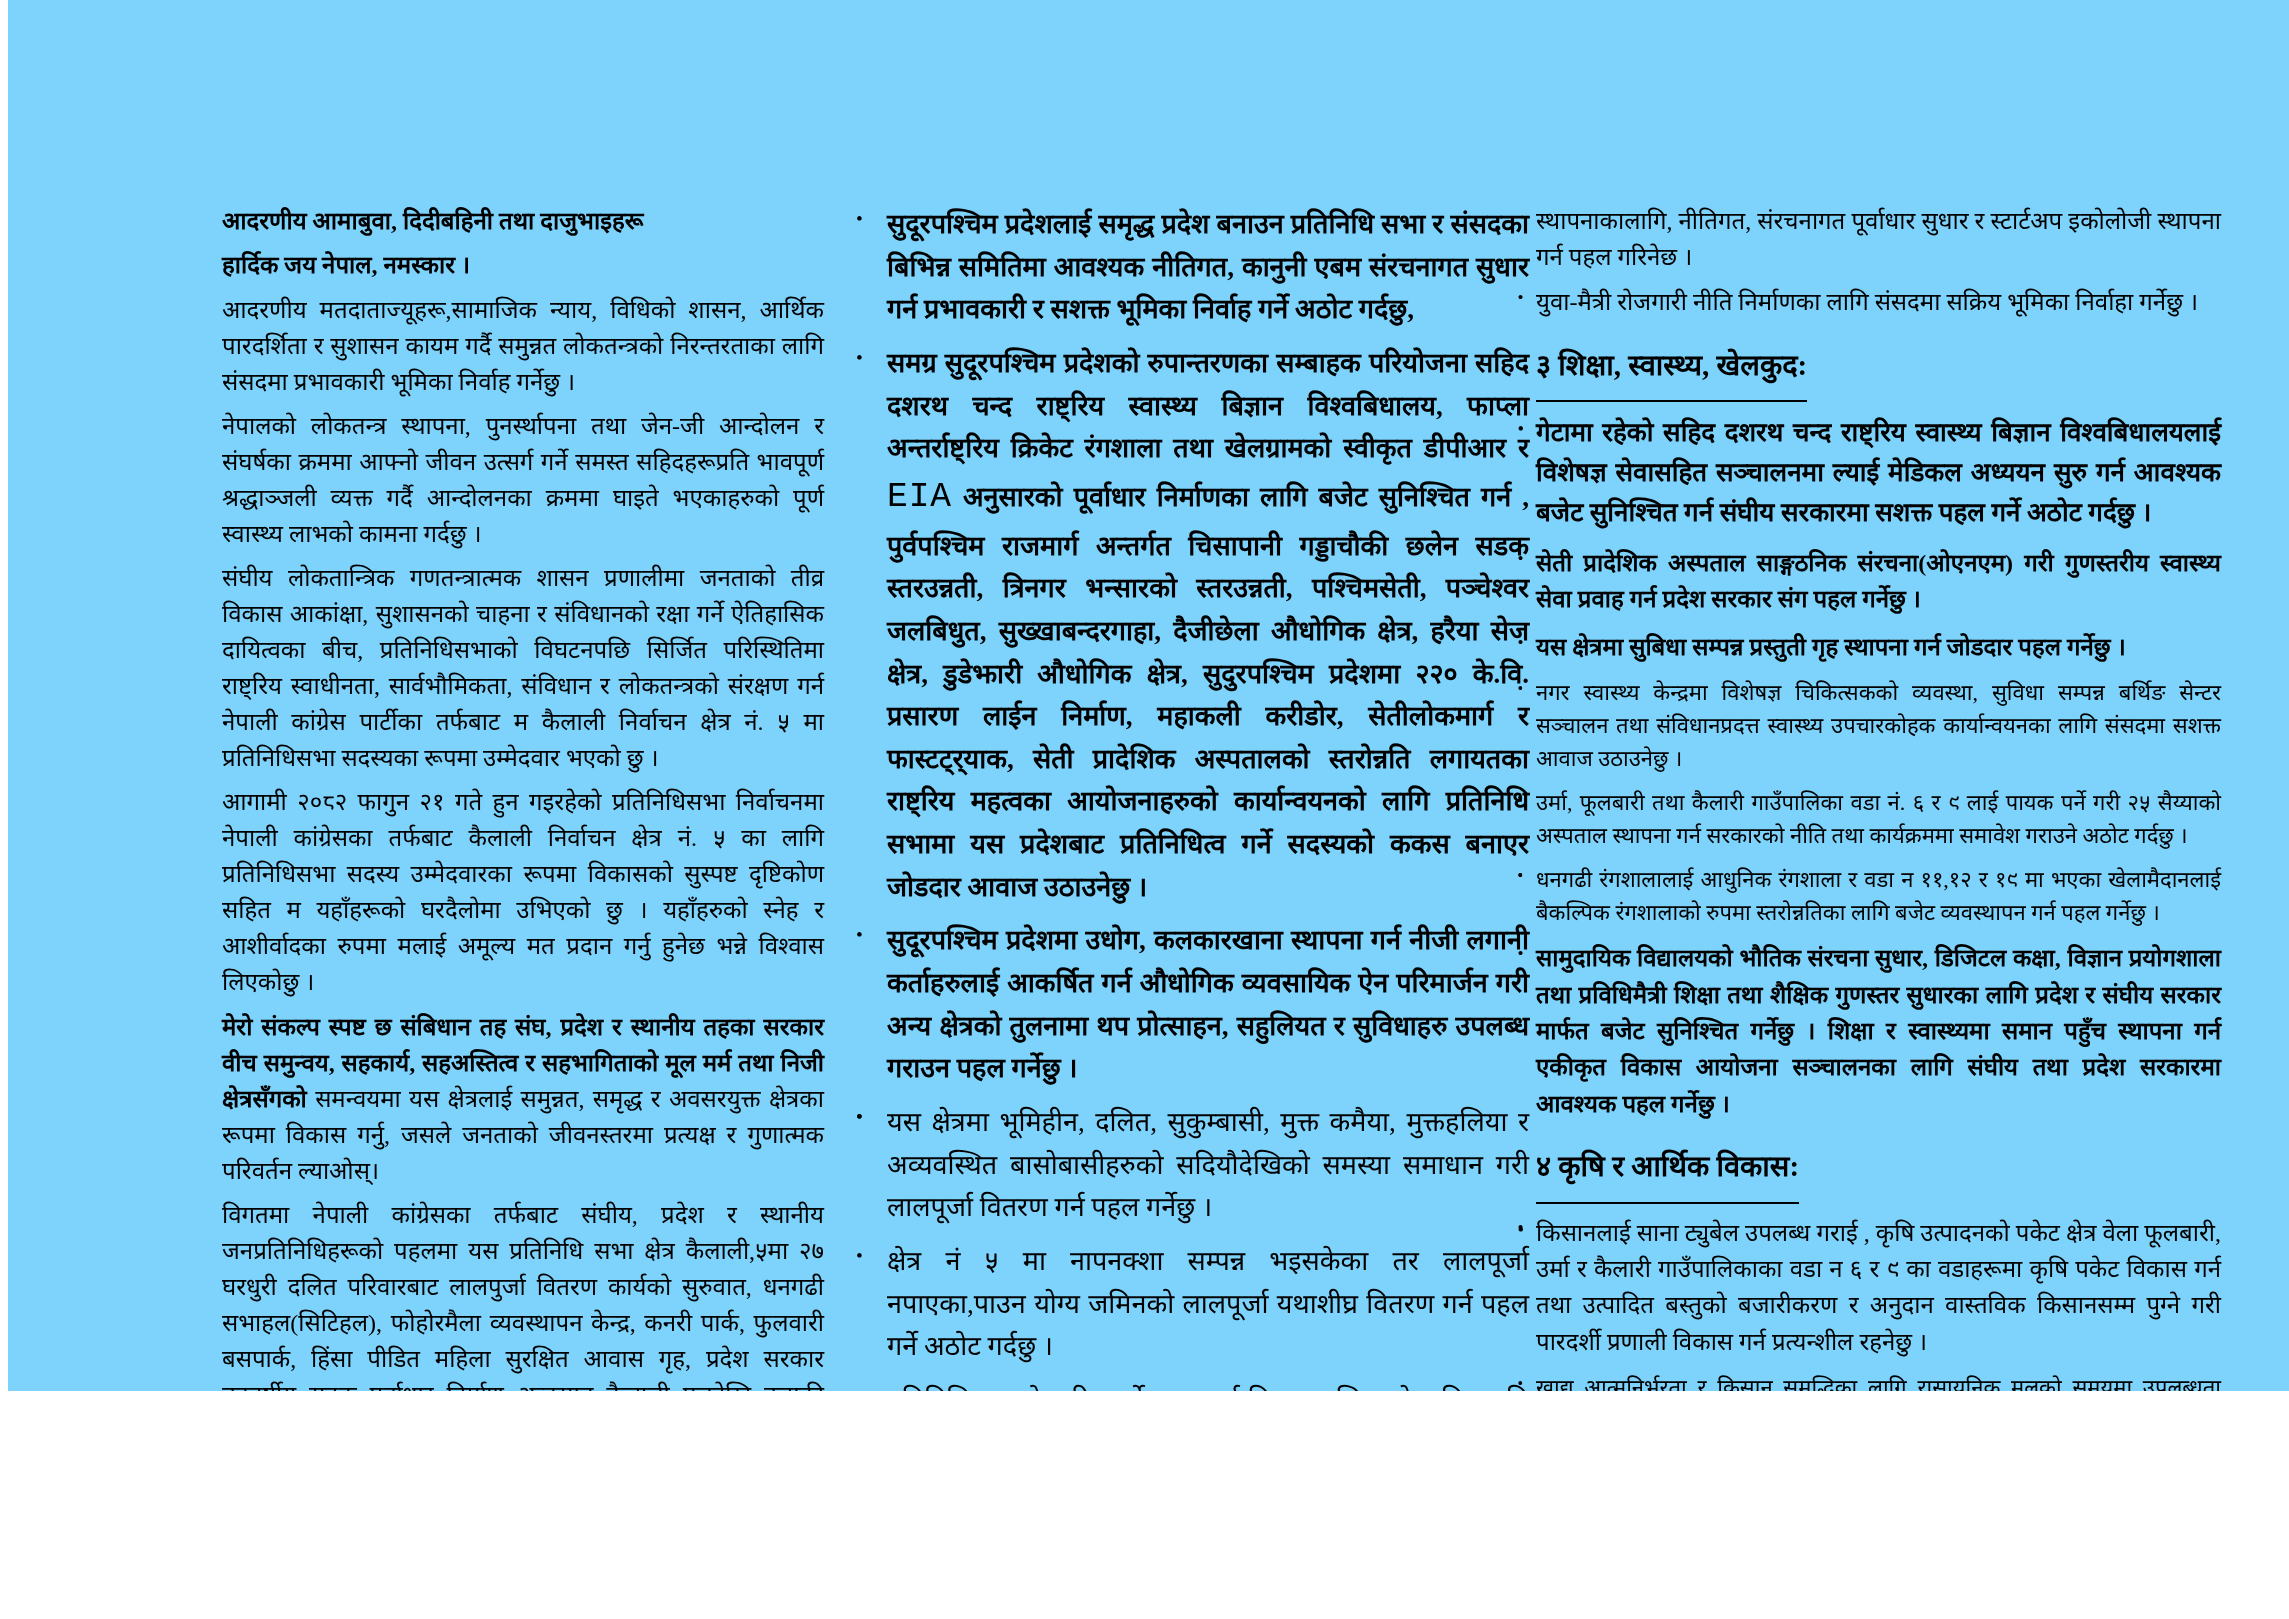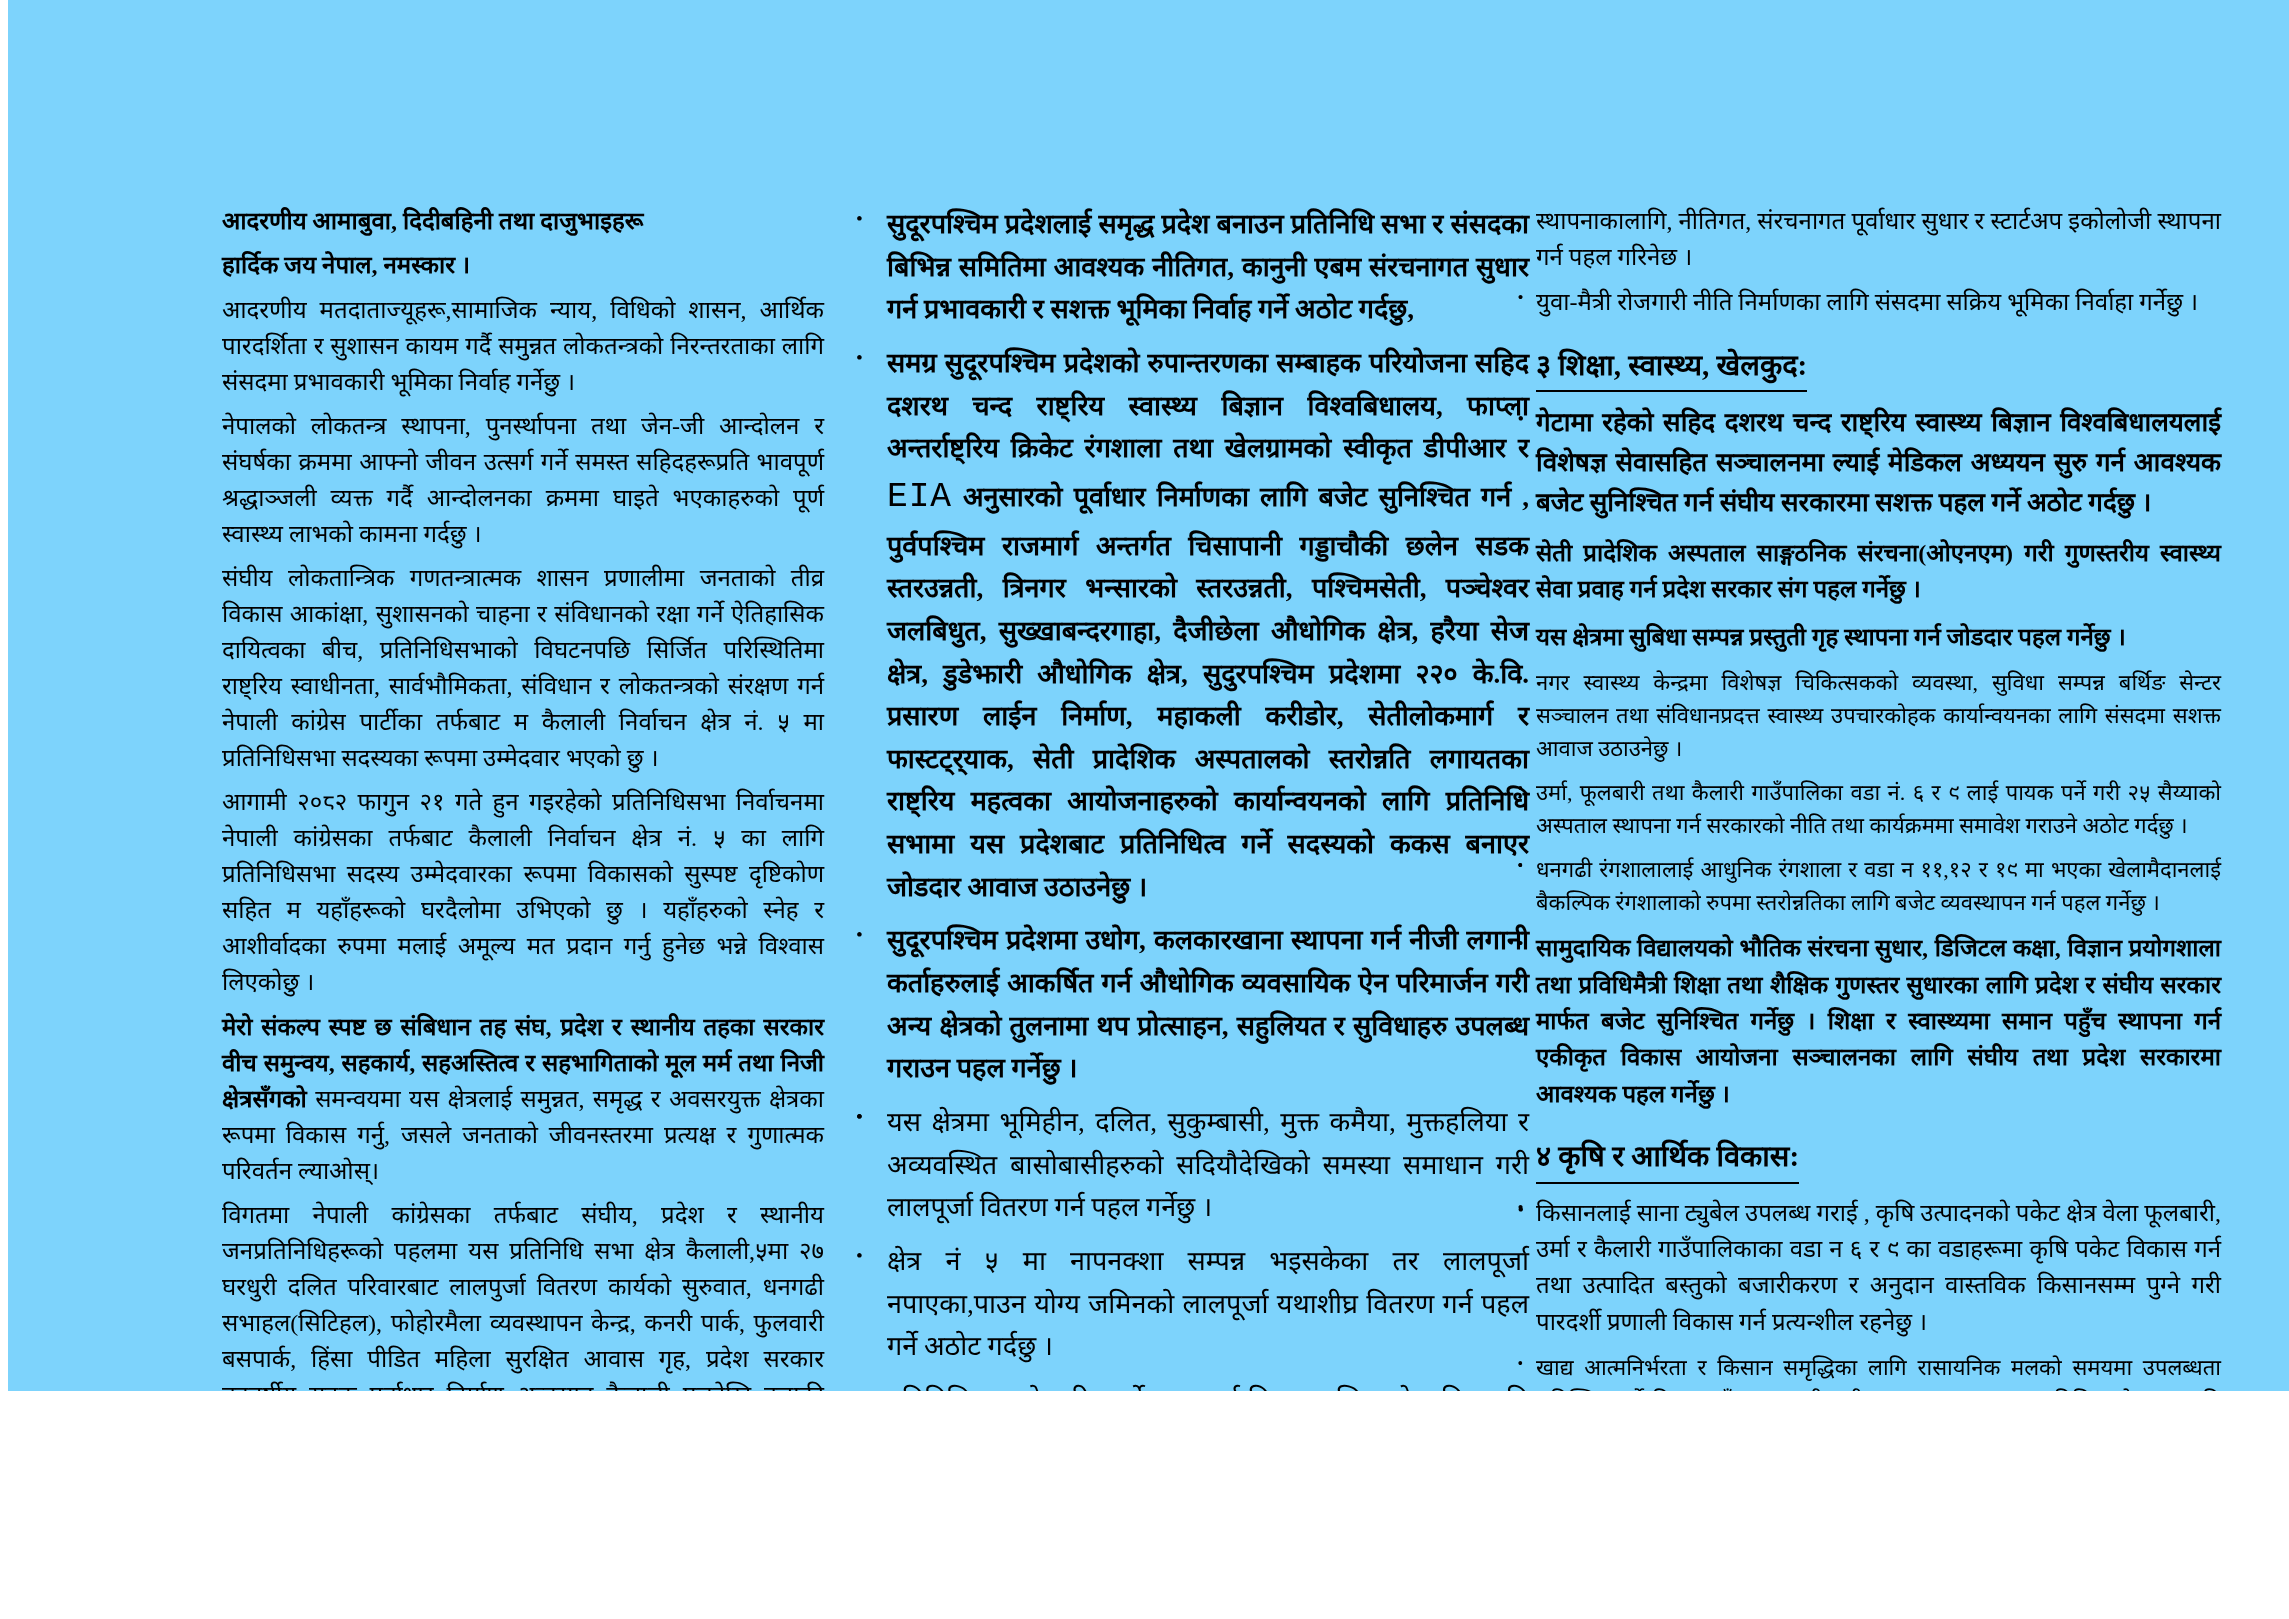--- a/index.html
+++ b/index.html
@@ -27,21 +27,21 @@
     position: absolute;
     top: 0.9px;
     font-size: 0.72em;
     line-height: inherit;
   }
   .col-mid  .dot { left: -31px; }
   .col-right .dot { left: -18.5px; }
 
   
   .sec { margin: 22px 0 11px 0; font-weight: bold; }
-  .sec .u { display: inline-block; border-bottom: 2.8px solid #000; padding-bottom: 3px; }
+  .sec .u { display: inline-block; border-bottom: 2.8px solid #000; padding-bottom: 13px; }
   .col-mid   .sec { font-size: 29px; }
   .col-right .sec { font-size: 29px; }
   .lat-caps  { font-family: Liberation Mono, monospace; font-size: 1.28em; letter-spacing: 0.9px; }
 
   
   .big  { font-size: 26px; line-height: 1.55; }
   .sm   { font-size: 22px; line-height: 1.5; }
 
   .page-number {
     position: absolute;

